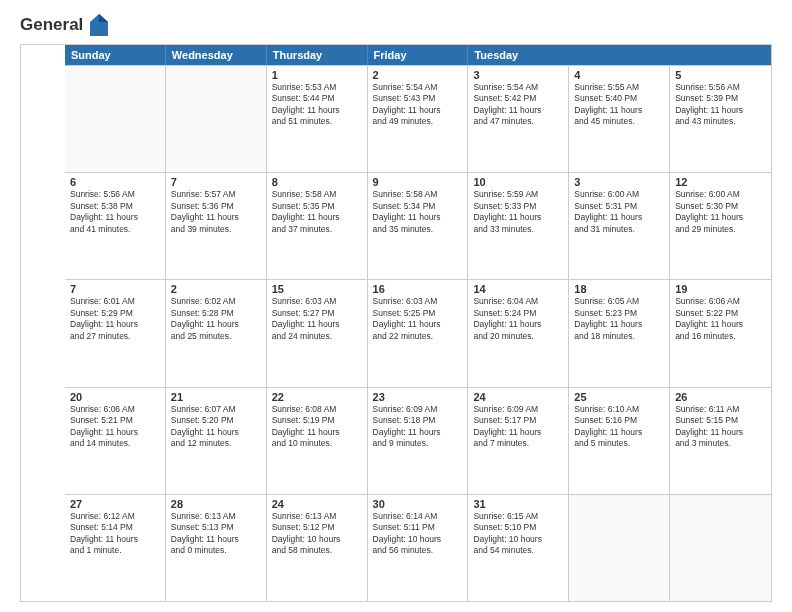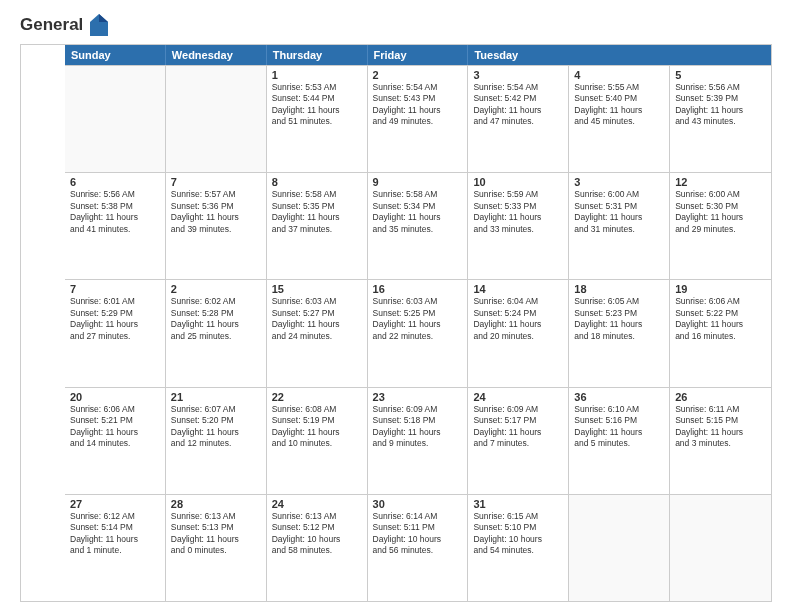--- a/index.html
+++ b/index.html
@@ -239,21 +239,21 @@
           </div>
           <div class="cal-cell">
             <span class="day-num">23</span>
             <div class="day-info">Sunrise: 6:09 AM<br>Sunset: 5:18 PM<br>Daylight: 11 hours<br>and 9 minutes.</div>
           </div>
           <div class="cal-cell">
             <span class="day-num">24</span>
             <div class="day-info">Sunrise: 6:09 AM<br>Sunset: 5:17 PM<br>Daylight: 11 hours<br>and 7 minutes.</div>
           </div>
           <div class="cal-cell">
-            <span class="day-num">36</span>
+            <span class="day-num">25</span>
             <div class="day-info">Sunrise: 6:10 AM<br>Sunset: 5:16 PM<br>Daylight: 11 hours<br>and 5 minutes.</div>
           </div>
           <div class="cal-cell">
             <span class="day-num">26</span>
             <div class="day-info">Sunrise: 6:11 AM<br>Sunset: 5:15 PM<br>Daylight: 11 hours<br>and 3 minutes.</div>
           </div>
         </div>
         <div class="cal-row">
           <div class="cal-cell">
             <span class="day-num">27</span>

